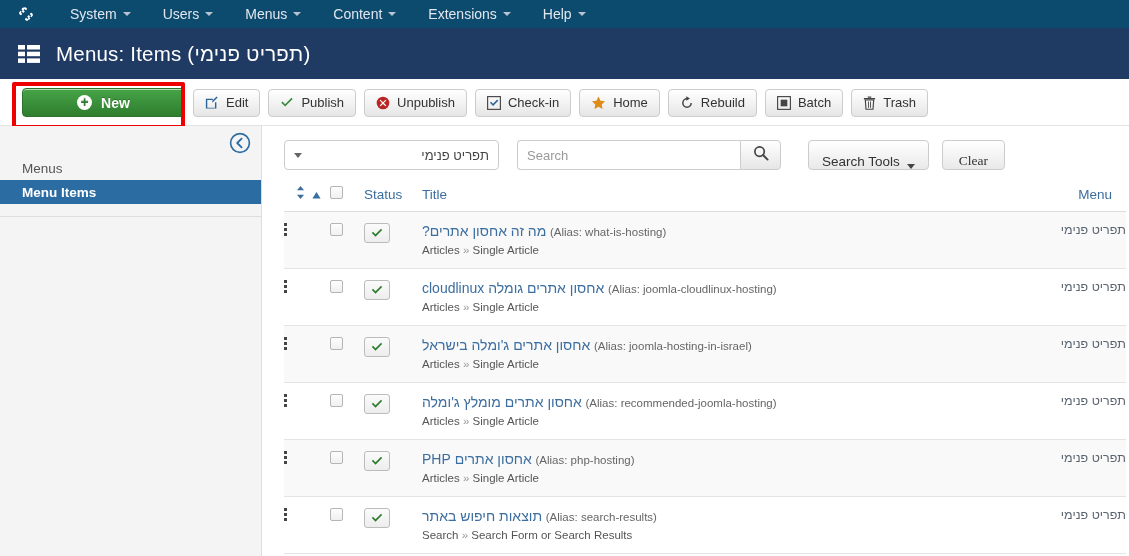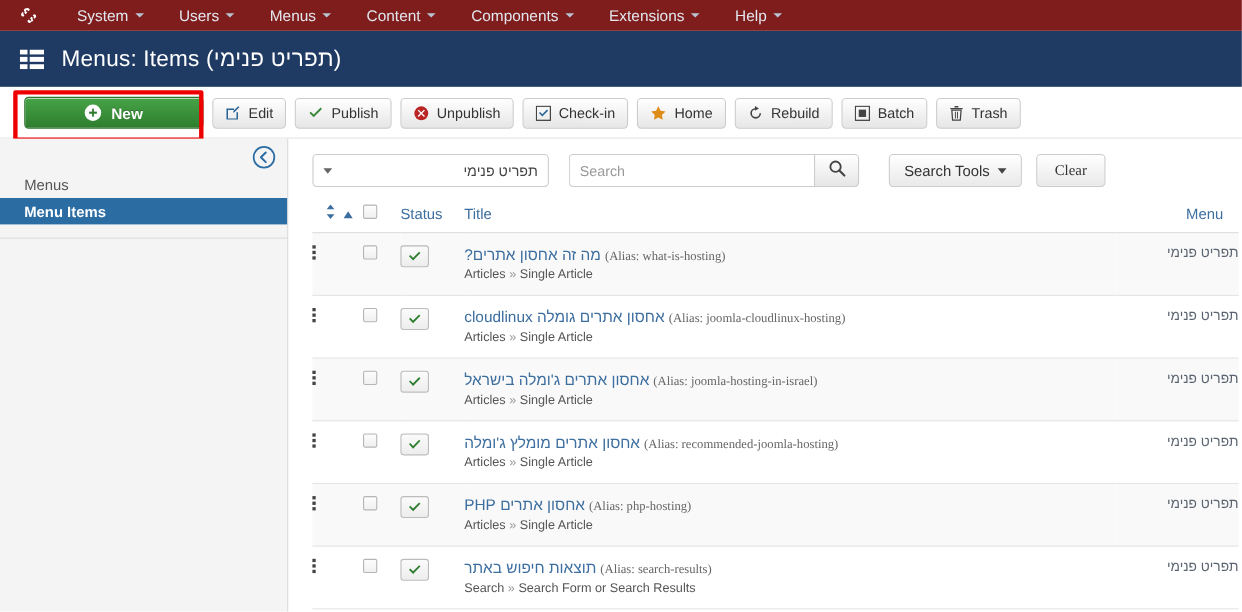--- a/index.html
+++ b/index.html
@@ -7,21 +7,21 @@
     margin: 0; padding: 0;
     width: 1129px; height: 556px;
     background: #fff;
     font-family: "Liberation Sans", sans-serif;
     overflow: hidden;
   }
 
   
   .topbar {
     height: 28px;
-    background: #7f1d1d;
+    background: #0c4a6e;
     display: flex;
     align-items: center;
     padding-left: 16px;
     color: #ccd4e0;
     font-size: 13.5px;
     position: relative;
   }
   .joomla-logo {
     width: 20px; height: 20px;
     margin-right: 18px;
@@ -224,21 +224,21 @@
   }
   .tool-btn {
     height: 30px;
     padding: 0 13px;
     margin-left: 27px;
     border: 1px solid #cccccc;
     border-radius: 4px;
     background: linear-gradient(to bottom, #ffffff, #e9e9e9);
     font-size: 13.5px;
     color: #333333;
-    display: inline-flex; align-items: center; gap: 7px;
+    display: inline-flex; align-items: flex-end; gap: 7px;
     cursor: pointer;
   }
   .tool-btn.clear { margin-left: 13px; padding: 0 16px; font-family: Liberation Serif, serif; }
 
   
   table.items {
     width: 842px;
     border-collapse: collapse;
     font-size: 13px;
   }
@@ -308,21 +308,20 @@
     font-size: 14px;
     text-decoration: none;
     cursor: pointer;
     direction: rtl;
     unicode-bidi: embed;
     display: inline;
   }
   .alias {
     color: #666666;
     font-size: 11.5px;
-    font-family: Liberation Serif, serif;
   }
   .sub {
     color: #555555;
     font-size: 11.5px;
     margin-top: 5px;
   }
   .sub .sep { color: #999999; }
   .title-cell { padding-right: 18px; }
 </style>
 </head>
@@ -343,24 +342,20 @@
     <div class="topnav-item">
       <span>Users</span>
       <span class="caret-down"></span>
     </div>
     <div class="topnav-item">
       <span>Menus</span>
       <span class="caret-down"></span>
     </div>
     <div class="topnav-item">
       <span>Content</span>
-      <span class="caret-down"></span>
-    </div>
-    <div class="topnav-item">
-      <span>Components</span>
       <span class="caret-down"></span>
     </div>
     <div class="topnav-item">
       <span>Extensions</span>
       <span class="caret-down"></span>
     </div>
     <div class="topnav-item">
       <span>Help</span>
       <span class="caret-down"></span>
     </div>

